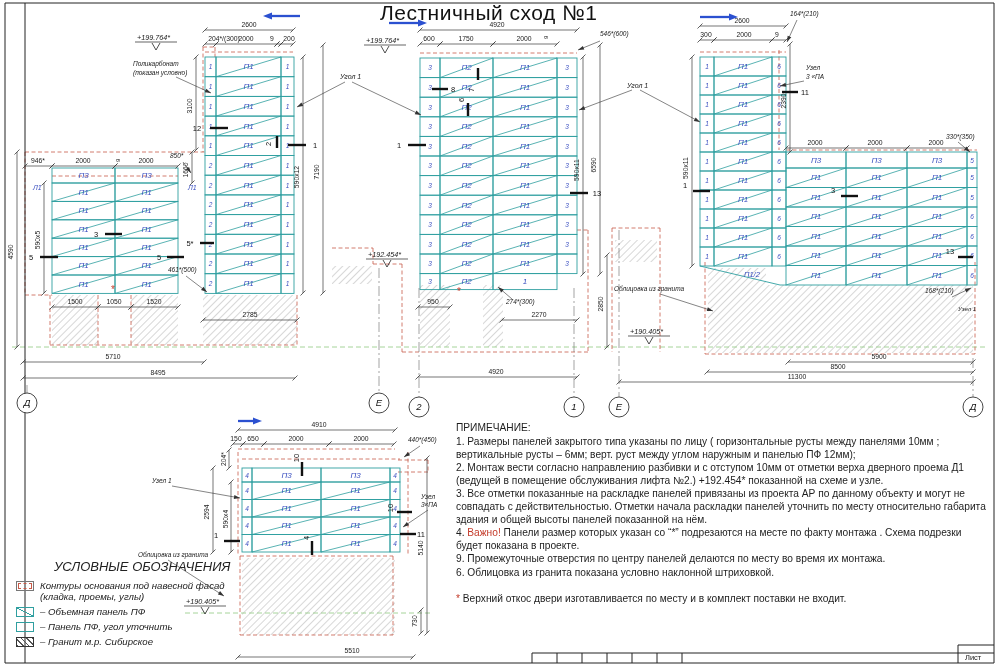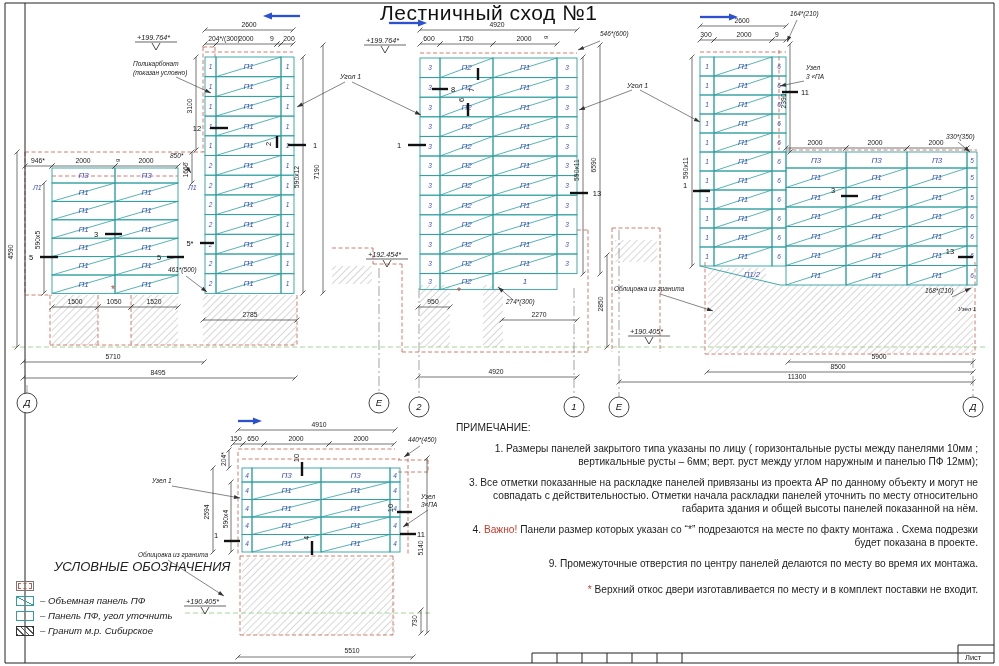--- a/index.html
+++ b/index.html
@@ -4,21 +4,21 @@
 <style>
   html,body{margin:0;padding:0;background:#fff;}
   .sheet{position:relative;width:999px;height:666px;background:#ffffff;overflow:hidden;
          font-family:"Liberation Sans", sans-serif;}
   svg{position:absolute;left:0;top:0;}
   .title{position:absolute;left:380px;top:1px;width:360px;text-align:left;
          font-size:21px;color:#111;letter-spacing:.5px;}
   .notes{position:absolute;left:456px;top:421px;width:530px;
          font-size:10.2px;line-height:1.28;color:#1d1d1d;}
   .notes .hdr{margin-bottom:1px;}
-  .note-line{margin:8px;text-align:right;}
+  .note-line{margin:0;}
   .note-gap{margin-top:13px;}
   .red{color:#c43b2a;}
   .legend{position:absolute;left:16px;top:560px;width:225px;font-style:italic;
           font-size:9.6px;color:#222;line-height:1.15;}
   .legend .hdr{margin-left:38px;margin-bottom:5px;font-size:13px;}
   .lrow{display:flex;align-items:flex-start;margin-bottom:4px;}
   .lic{flex:0 0 18px;height:10px;margin-right:6px;margin-top:1px;box-sizing:border-box;position:relative;}
   .ic-contour{border:1px solid #777;}
   .ic-contour::after{content:"";position:absolute;inset:1px;border:1px dashed #c75b49;}
   .ic-panel-diag{border:1px solid #2f9fa0;
@@ -937,31 +937,34 @@
         <polygon points="738,17 729,13.5 729,20.5" fill="#2b50d0"></polygon>
         <line x1="238" y1="421" x2="254" y2="421" stroke="#2b50d0" stroke-width="2.3"></line>
         <polygon points="262,421 253,417.5 253,424.5" fill="#2b50d0"></polygon>
       </g>
     </svg>
   <div class="title">Лестничный сход  №1</div>
   <div class="notes">
     <div class="hdr">ПРИМЕЧАНИЕ:</div>
     <div>
         <div class="note-line"><span>1. Размеры панелей закрытого типа указаны по лицу ( горизонтальные русты между панелями 10мм ; вертикальные русты – 6мм; верт. руст между углом наружным и панелью ПФ 12мм);</span></div>
+        <div class="note-line"><span>2. Монтаж вести согласно направлению разбивки и с отступом 10мм от отметки верха дверного проема Д1 (ведущей  в  помещение  обслуживания  лифта  №2.)  +192.454*  показанной на схеме и узле.</span></div>
         <div class="note-line"><span>3. Все отметки показанные на раскладке панелей привязаны  из проекта АР по данному объекту и могут не совпадать с действительностью. Отметки начала раскладки панелей уточнить по месту относительно габарита здания и общей высоты панелей показанной на нём.</span></div>
         <div class="note-line"><span>4. </span><span class="red">Важно!</span><span> Панели  размер которых указан со “*”  подрезаются на месте по факту монтажа . Схема подрезки будет показана в проекте.</span></div>
         <div class="note-line"><span>9.  Промежуточные  отверстия  по  центру  панелей  делаются  по  месту  во  время  их  монтажа.</span></div>
+        <div class="note-line"><span>6.  Облицовка  из  гранита  показана  условно  наклонной  штриховкой.</span></div>
         <div class="note-line note-gap"><span class="red">*  </span><span>Верхний  откос  двери  изготавливается  по  месту  и  в  комплект  поставки  не  входит.</span></div>
       </div>
   </div>
   <div class="legend">
     <div class="hdr">УСЛОВНЫЕ ОБОЗНАЧЕНИЯ</div>
     <div>
         <div class="lrow">
           <span class="lic ic-contour"></span>
+          <span class="ltext">Контуры основания под навесной фасад (кладка, проемы, углы)</span>
         </div>
         <div class="lrow">
           <span class="lic ic-panel-diag"></span>
           <span class="ltext">– Объемная панель ПФ</span>
         </div>
         <div class="lrow">
           <span class="lic ic-panel"></span>
           <span class="ltext">– Панель ПФ, угол уточнить</span>
         </div>
         <div class="lrow">

